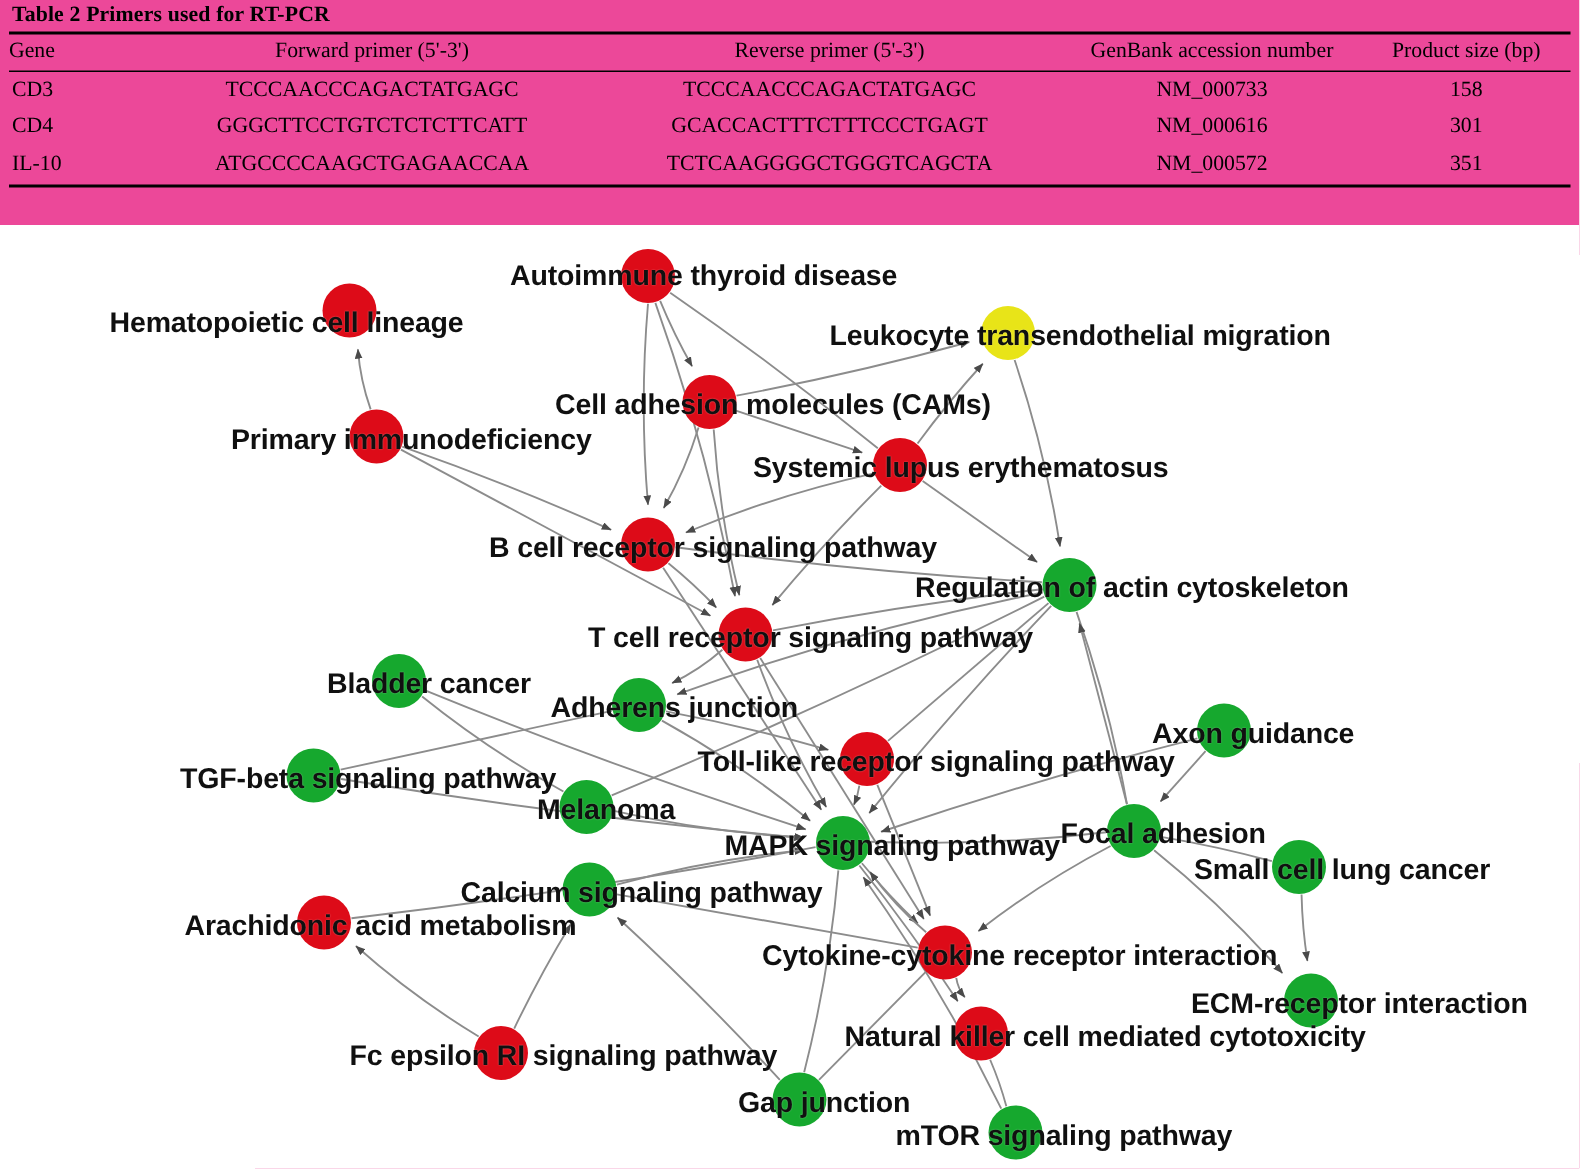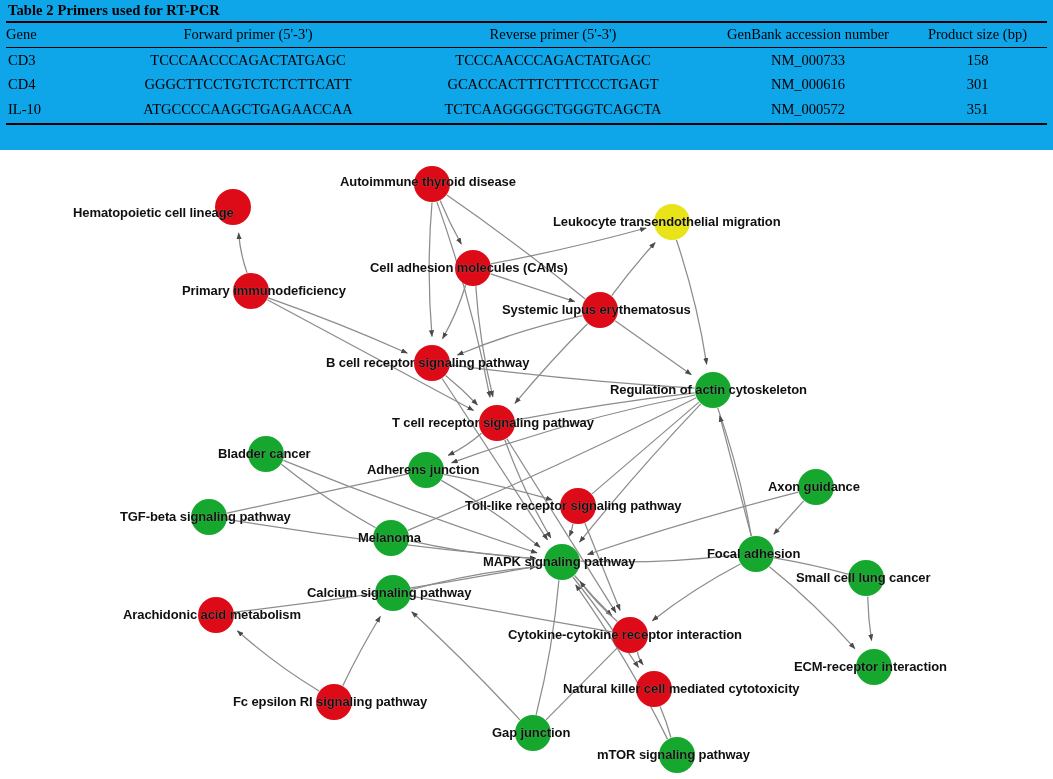--- a/index.html
+++ b/index.html
@@ -5,21 +5,21 @@
   * { box-sizing: border-box; }
   html, body {
     margin: 0; padding: 0;
     width: 1053px; height: 779px;
     background: #ffffff;
     font-family: "Liberation Serif", serif;
   }
   #page {
     position: relative;
     width: 1053px; height: 779px;
-    background: #0ea5e9;
+    background: #ec4899;
     overflow: hidden;
   }
 
   
   #table-block {
     position: absolute;
     left: 6px; top: 2px;
     width: 1041px;
   }
   #table-caption {
@@ -66,21 +66,21 @@
   }
   #net-svg {
     position: absolute;
     left: 0; top: 0;
     width: 1053px; height: 629px;
   }
   .node-label {
     position: absolute;
     font-family: "Liberation Sans", sans-serif;
     font-weight: bold;
-    font-size: 13px;
+    font-size: 19px;
     color: #101010;
     white-space: nowrap;
     line-height: 1;
     letter-spacing: -0.1px;
     text-shadow: 0 0 1px rgba(255,255,255,0.45);
   }
 </style>
 </head>
 <body>
 
@@ -233,21 +233,21 @@
           <circle cx="334" cy="552" r="18" fill="#DD0B18"></circle>
           <circle cx="533" cy="583" r="18" fill="#16A82E"></circle>
           <circle cx="677" cy="605" r="18" fill="#16A82E"></circle>
         </g>
     </svg>
     <div id="label-layer">
         <div class="node-label" style="left: 73px; top: 56px;">Hematopoietic cell lineage</div>
         <div class="node-label" style="left: 340px; top: 25px;">Autoimmune thyroid disease</div>
         <div class="node-label" style="left: 553px; top: 65px;">Leukocyte transendothelial migration</div>
         <div class="node-label" style="left: 370px; top: 111px;">Cell adhesion molecules (CAMs)</div>
-        <div class="node-label" style="left: 182px; top: 134px;">Primary immunodeficiency</div>
+        <div class="node-label" style="left: 154px; top: 134px;">Primary immunodeficiency</div>
         <div class="node-label" style="left: 502px; top: 153px;">Systemic lupus erythematosus</div>
         <div class="node-label" style="left: 326px; top: 206px;">B cell receptor signaling pathway</div>
         <div class="node-label" style="left: 610px; top: 233px;">Regulation of actin cytoskeleton</div>
         <div class="node-label" style="left: 392px; top: 266px;">T cell receptor signaling pathway</div>
         <div class="node-label" style="left: 218px; top: 297px;">Bladder cancer</div>
         <div class="node-label" style="left: 367px; top: 313px;">Adherens junction</div>
         <div class="node-label" style="left: 768px; top: 330px;">Axon guidance</div>
         <div class="node-label" style="left: 120px; top: 360px;">TGF-beta signaling pathway</div>
         <div class="node-label" style="left: 465px; top: 349px;">Toll-like receptor signaling pathway</div>
         <div class="node-label" style="left: 358px; top: 381px;">Melanoma</div>

